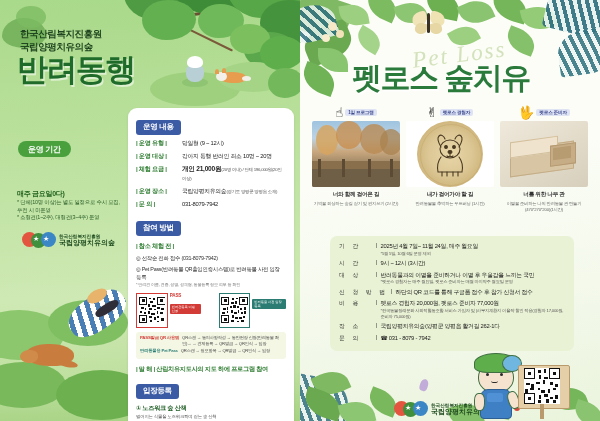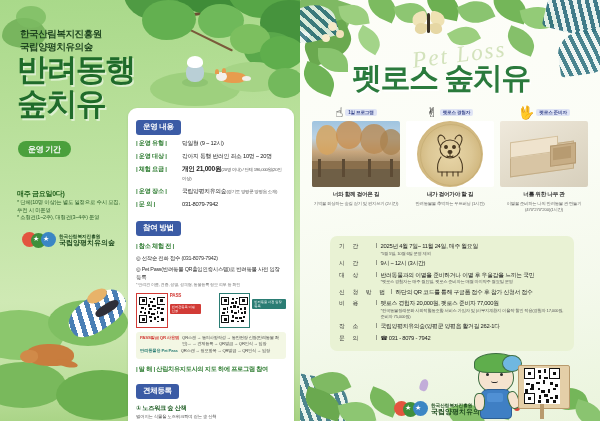--- a/index.html
+++ b/index.html
@@ -170,21 +170,20 @@
       <div style="position:absolute;left:82px;top:44px;width:9px;height:5px;background:#f3f0ea;border-radius:50%;"></div>
     </div>
 
     <div class="org">
       <div>한국산림복지진흥원</div>
       <div>국립양평치유의숲</div>
     </div>
 
     <div class="bigtitle">
       <span>반려동행</span>
-      <span>숲치유</span>
     </div>
 
     <div class="periodpill">운영 기간</div>
     <div class="everyfri">매주 금요일0다)</div>
     <div class="notes">
       <div>* 단체(10명 이상)는 별도 일정으로 수시 모집, 우천 시 미운영</div>
       <div>* 소형견(1~2주), 대형견(3~4주) 운영</div>
     </div>
 
     <div class="logo-left">
@@ -364,21 +363,21 @@
         </div>
         <div class="steprow">
           <span class="stepname t">반려동물용 Pet Pass</span>
           <span class="steptxt">QR스캔 → 정보항목 → QR발급 → QR인식 → 입장</span>
         </div>
       </div>
 
       <div class="sub-k">| 말 해 |  산림치유지도사의 지도 하에 프로그램 참여</div>
 
       <div style="height:5px;"></div>
-      <div class="sect-tag">견체등록</div>
+      <div class="sect-tag">입장등록</div>
 
       <div class="prog-item">
         <div class="prog-h">① 노즈워크 숲 산책</div>
         <div class="prog-d">멀어지는 식물을 노즈워크하며 걷는 숲 산책</div>
       </div>
       
       
     </div>
   </div>
 

